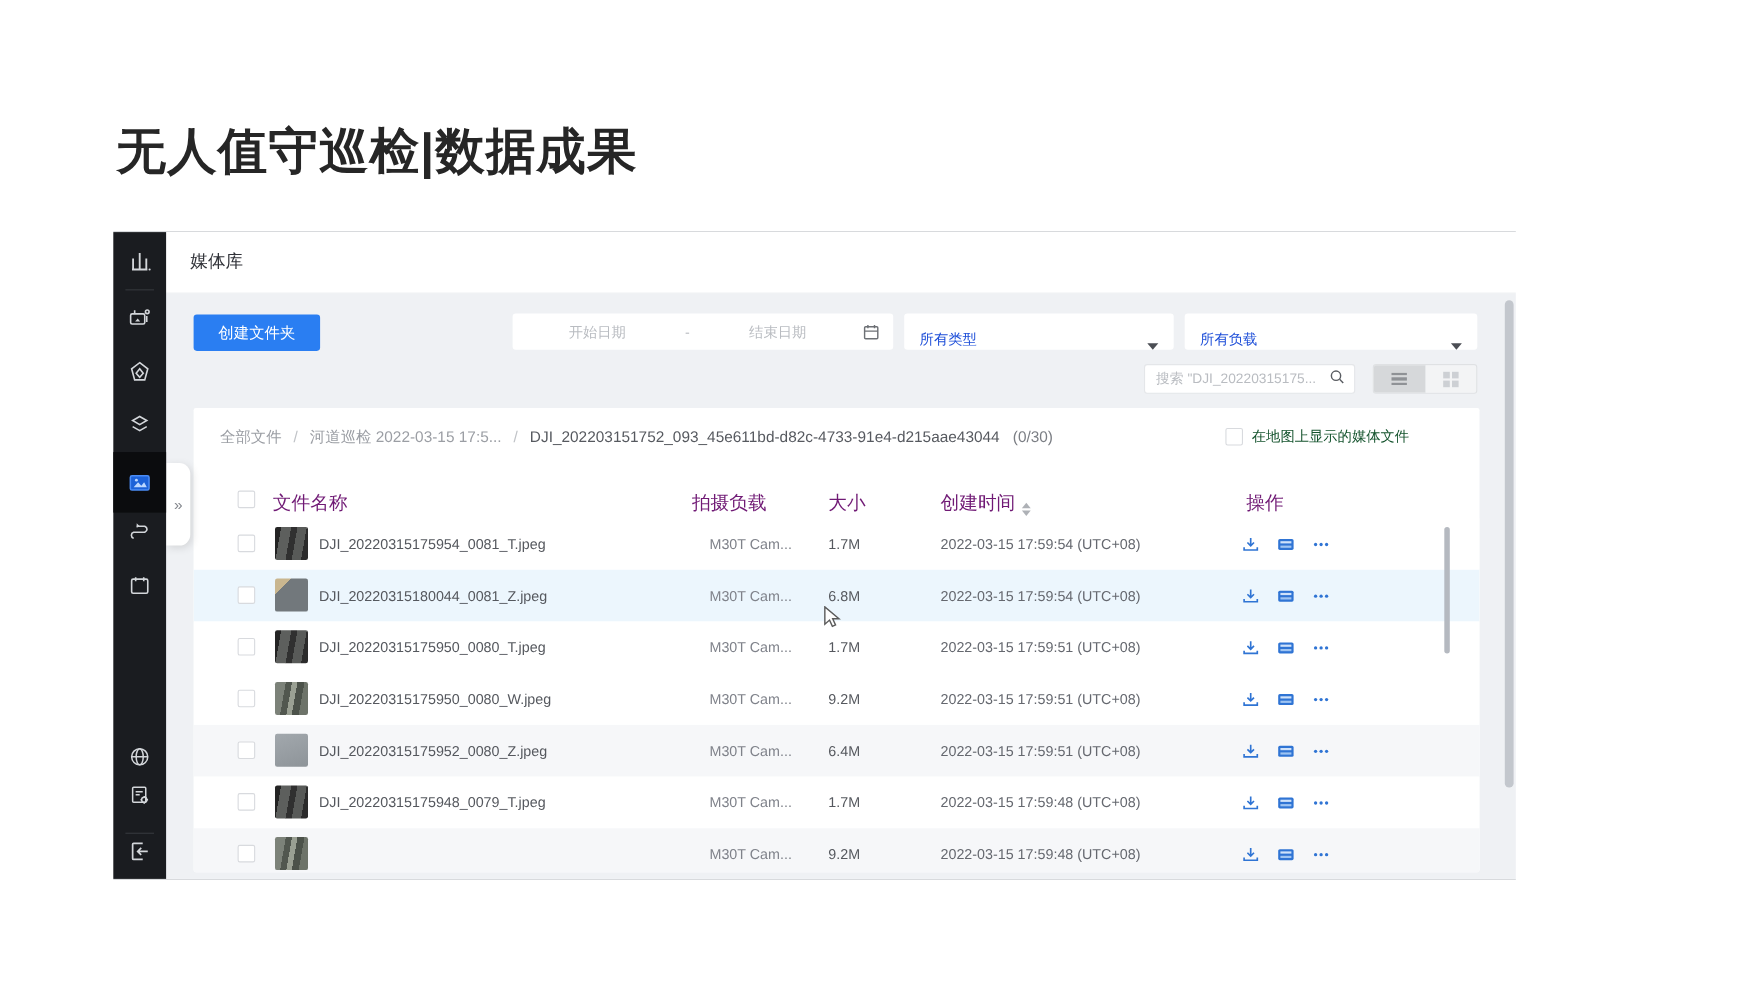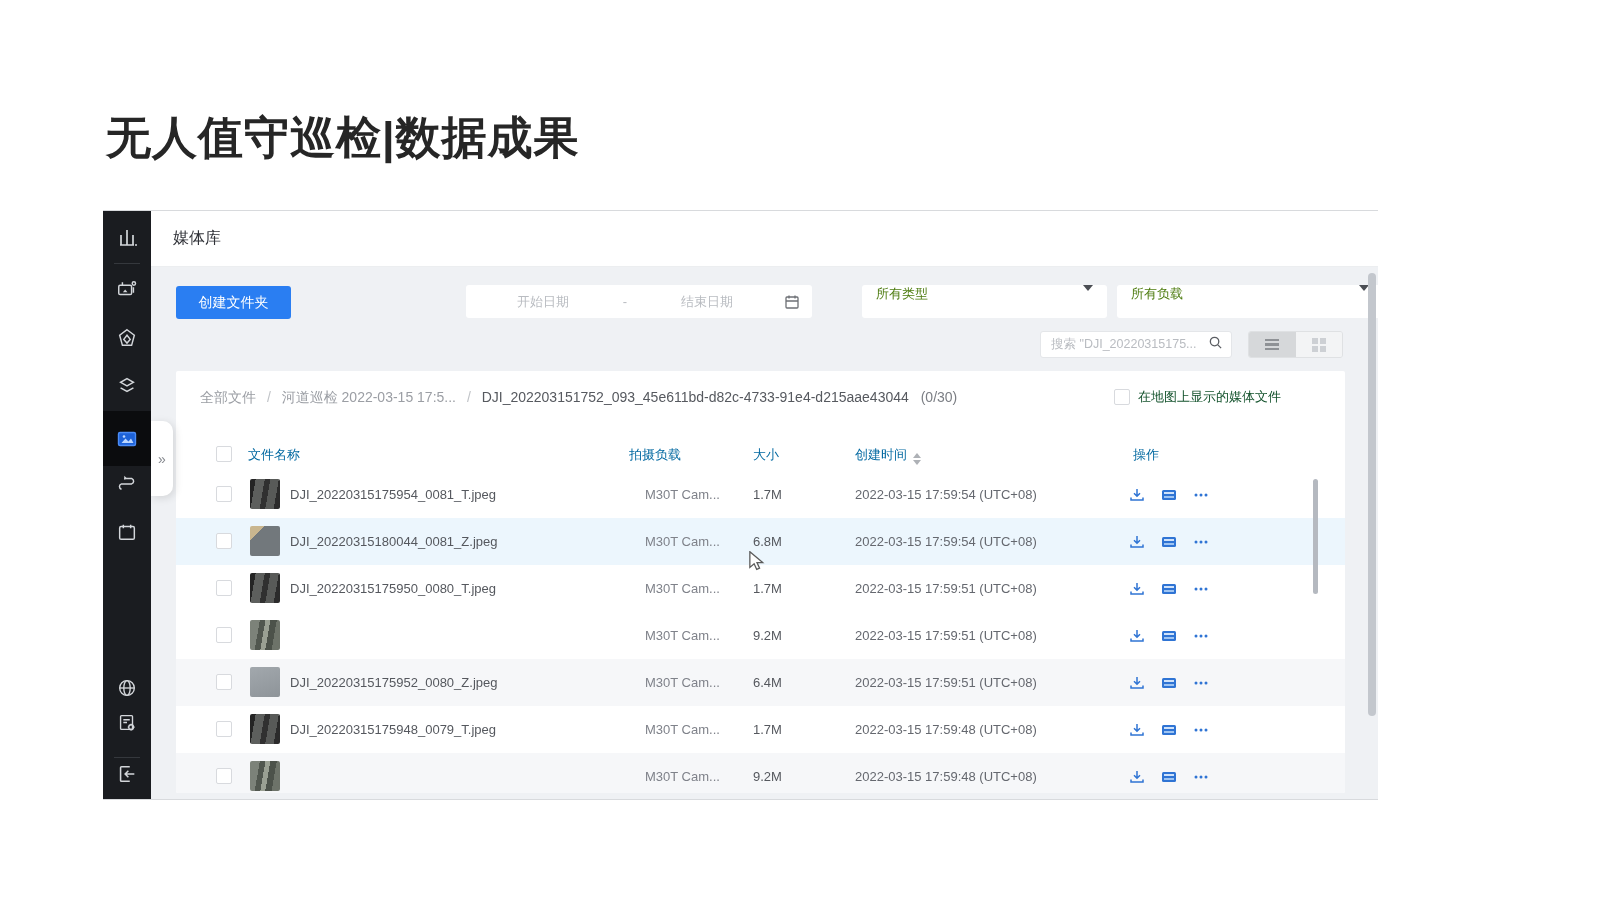--- a/index.html
+++ b/index.html
@@ -27,21 +27,21 @@
   
   .content { position:absolute; left:48px; top:56px; right:0; bottom:0; background:#eff1f4; }
 
   .btn-primary { position:absolute; left:73px; top:75px; width:115px; height:33px; background:#2a7ef2; color:#fff; font-size:14px; border:none; border-radius:3px; display:flex; align-items:center; justify-content:center; cursor:pointer; }
 
   .date-box { position:absolute; left:363px; top:74px; width:346px; height:33px; background:#fff; border-radius:3px; display:flex; align-items:center; font-size:13px; color:#b9bcc1; }
   .date-box .ph { flex:1; text-align:center; }
   .date-box .sep { width:10px; text-align:center; color:#b9bcc1; }
   .date-box .cal { margin-right:12px; display:flex; }
 
-  .dropdown { position:absolute; top:74px; height:33px; background:#fff; border-radius:3px; display:flex; align-items:flex-start; justify-content:space-between; padding:0 14px; font-size:13px; color:#4d7c0f; cursor:pointer;margin-left:40px; }
+  .dropdown { position:absolute; top:74px; height:33px; background:#fff; border-radius:3px; display:flex; align-items:flex-end; justify-content:space-between; padding:0 14px; font-size:13px; color:#1d4ed8; cursor:pointer; }
   .dd-type { left:719px; width:245px; }
   .dd-payload { left:974px; width:266px; }
   .caret { width:0; height:0; border-left:5px solid transparent; border-right:5px solid transparent; border-top:6px solid #4b4e54; }
 
   .search-box { position:absolute; left:937px; top:120px; width:192px; height:27px; background:#fff; border:1px solid #e4e6e9; border-radius:3px; display:flex; align-items:center; padding:0 8px 0 10px; }
   .search-box .ph { flex:1; font-size:12.5px; color:#b9bcc1; white-space:nowrap; overflow:hidden; }
 
   .view-toggle { position:absolute; left:1145px; top:120px; width:95px; height:27px; border:1px solid #dfe1e3; border-radius:3px; display:flex; overflow:hidden; }
   .vt-btn { flex:1; display:flex; align-items:center; justify-content:center; cursor:pointer; }
   .vt-list { background:#d6d8da; }
@@ -57,21 +57,21 @@
   .breadcrumb { position:absolute; left:24px; top:18px; font-size:14px; color:#9b9ea4; white-space:nowrap; }
   .breadcrumb .sep { margin:0 7px; color:#c0c3c7; }
   .breadcrumb .current { color:#56595f; }
   .breadcrumb .count { margin-left:8px; color:#7b7e84; }
   .crumb { cursor:pointer; }
 
   .map-toggle { position:absolute; left:938px; top:17px; display:flex; align-items:center; gap:8px; font-size:13px; color:#14532d; white-space:nowrap; }
 
   .checkbox { width:16px; height:16px; background:#fff; border:1px solid #d8dade; border-radius:2px; flex:none; }
 
-  .thead { position:absolute; left:0; top:67px; width:100%; height:33px; font-size:13px; color:#0369a1; }
+  .thead { position:absolute; left:0; top:67px; width:100%; height:33px; font-size:17px; color:#701a75; }
   .thead .checkbox { position:absolute; left:40px; top:8px; }
   .col { position:absolute; top:8px; }
   .sort { display:inline-flex; flex-direction:column; gap:2px; margin-left:6px; vertical-align:1px; }
   .sort i { width:0; height:0; border-left:4px solid transparent; border-right:4px solid transparent; }
   .sort .up { border-bottom:5px solid #aeb1b6; }
   .sort .dn { border-top:5px solid #aeb1b6; }
 
   .tbody { position:absolute; left:0; top:100px; width:100%; }
   .trow { position:relative; width:100%; height:47px; background:#fff;text-align:right; }
   .trow.hover { background:#ecf6fd; }
@@ -387,20 +387,21 @@
                   <circle cx="8" cy="8" r="1.5"></circle>
                   <circle cx="13" cy="8" r="1.5"></circle>
         </svg>
       </span>
     </span>
   </div>
 
   <div class="trow">
     <span class="checkbox"></span>
     <span class="thumb wide"></span>
+    <span class="cell c-name">DJI_20220315175950_0080_W.jpeg</span>
     <span class="cell c-payload">M30T Cam...</span>
     <span class="cell c-size">9.2M</span>
     <span class="cell c-time">2022-03-15 17:59:51 (UTC+08)</span>
     <span class="cell c-actions">
       <span class="act">
         <svg width="16" height="16" viewBox="0 0 16 16" fill="none" stroke="#2f74d4" stroke-width="1.5">
           <path d="M8 2v7M5 6.2L8 9.2l3-3"></path>
                   <path d="M2 10.5V13h12v-2.5"></path>
         </svg>
       </span>

